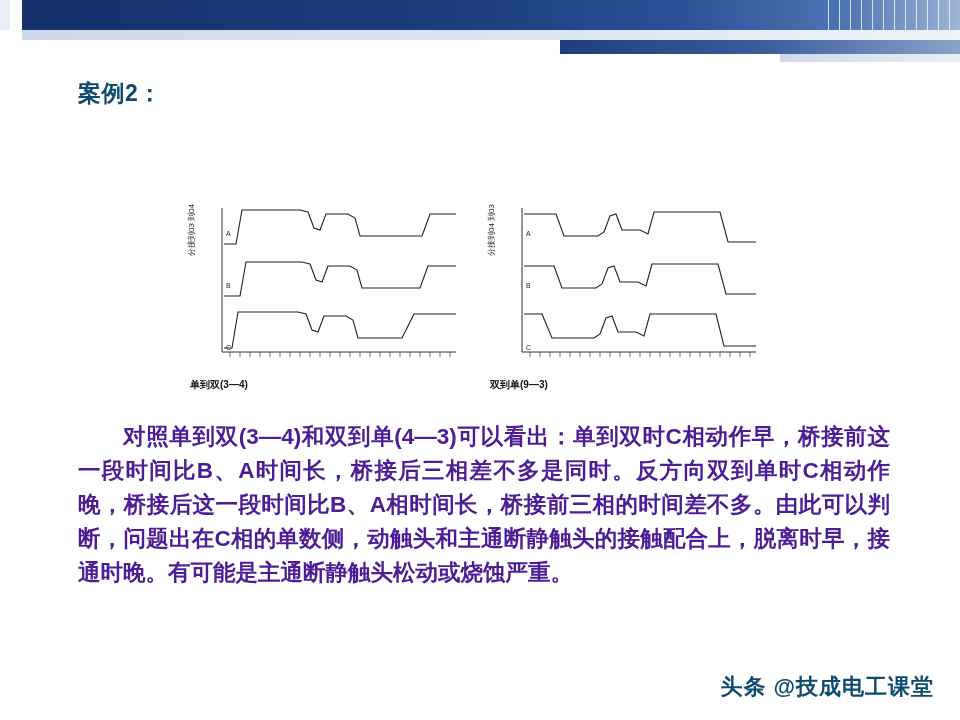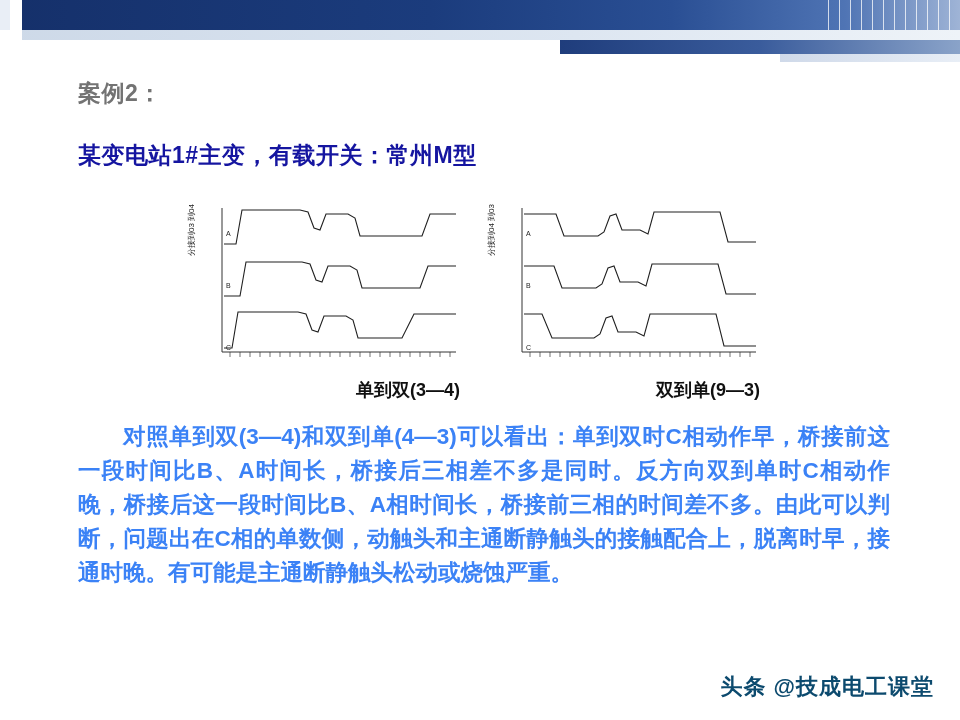--- a/index.html
+++ b/index.html
@@ -81,38 +81,38 @@
     height: 40px;
     background:
       repeating-linear-gradient(to right, rgba(255,255,255,0.75) 0px, rgba(255,255,255,0.75) 1px, rgba(255,255,255,0) 1px, rgba(255,255,255,0) 11px);
   }
   
   .title-1 {
     position: absolute;
     left: 78px; top: 78px;
     font-size: 23px;
     font-weight: bold;
-    color: #737373;
+    color: #0c4a6e;
     letter-spacing: 0.5px;
   }
   .title-2 {
     position: absolute;
     left: 78px; top: 140px;
     font-size: 23px;
     font-weight: bold;
     color: #1515a0;
     letter-spacing: 0.5px;
   }
   .body-text {
     position: absolute;
     left: 78px; top: 420px;
     width: 812px;
     font-size: 22.5px;
     font-weight: bold;
-    color: #3b82f6;
+    color: #4c1d95;
     line-height: 34px;
     text-align: justify;
     text-indent: 45px;
     letter-spacing: 0px;
   }
   
   .charts {
     position: absolute;
     left: 190px; top: 200px;
     width: 580px;
@@ -123,22 +123,22 @@
     top: 0;
     width: 270px;
     height: 170px;
   }
   .chart-left { left: 0; }
   .chart-right { left: 300px; }
   .chart-caption {
     position: absolute;
     top: 178px;
     width: 270px;
-    text-align: right;
-    font-size: 18px;
+    text-align: left;
+    font-size: 10px;
     font-weight: bold;
     color: #101010;
   }
   .cap-left { left: 0; }
   .cap-right { left: 300px; }
   .vlabel {
     position: absolute;
     left: -4px;
     top: 56px;
     font-size: 8px;
@@ -166,21 +166,20 @@
   <div class="header-band">
     <div class="band-dark"></div>
     <div class="band-grid"></div>
     <div class="band-light"></div>
     <div class="band-step"></div>
     <div class="band-step2"></div>
     <div class="band-accent-left"></div>
   </div>
 
   <div class="title-1">案例2：</div>
-  <div class="title-2">某变电站1#主变，有载开关：常州M型</div>
 
   <div class="charts">
 
     <div class="chart-block chart-left">
       <svg width="270" height="170" viewBox="0 0 270 170">
 
         <line x1="32" y1="8" x2="32" y2="152" stroke="#333" stroke-width="1"></line>
         <line x1="32" y1="152" x2="266" y2="152" stroke="#333" stroke-width="1"></line>
 
         <g stroke="#333" stroke-width="0.7">

